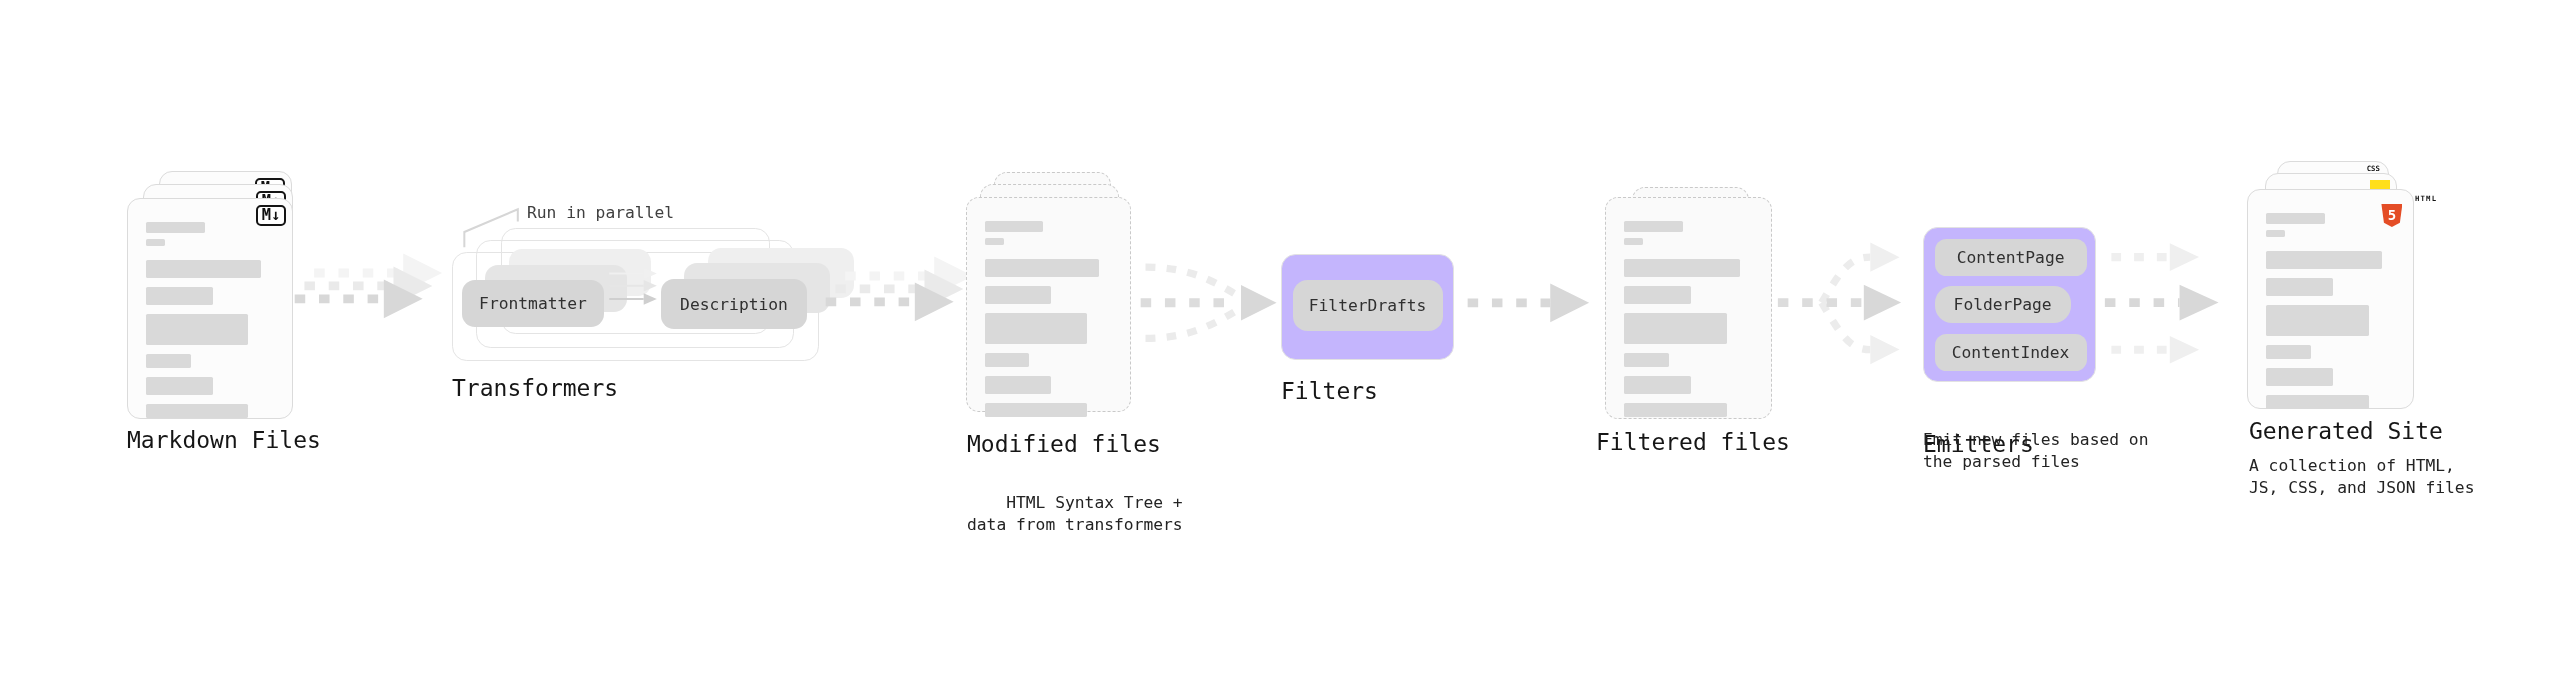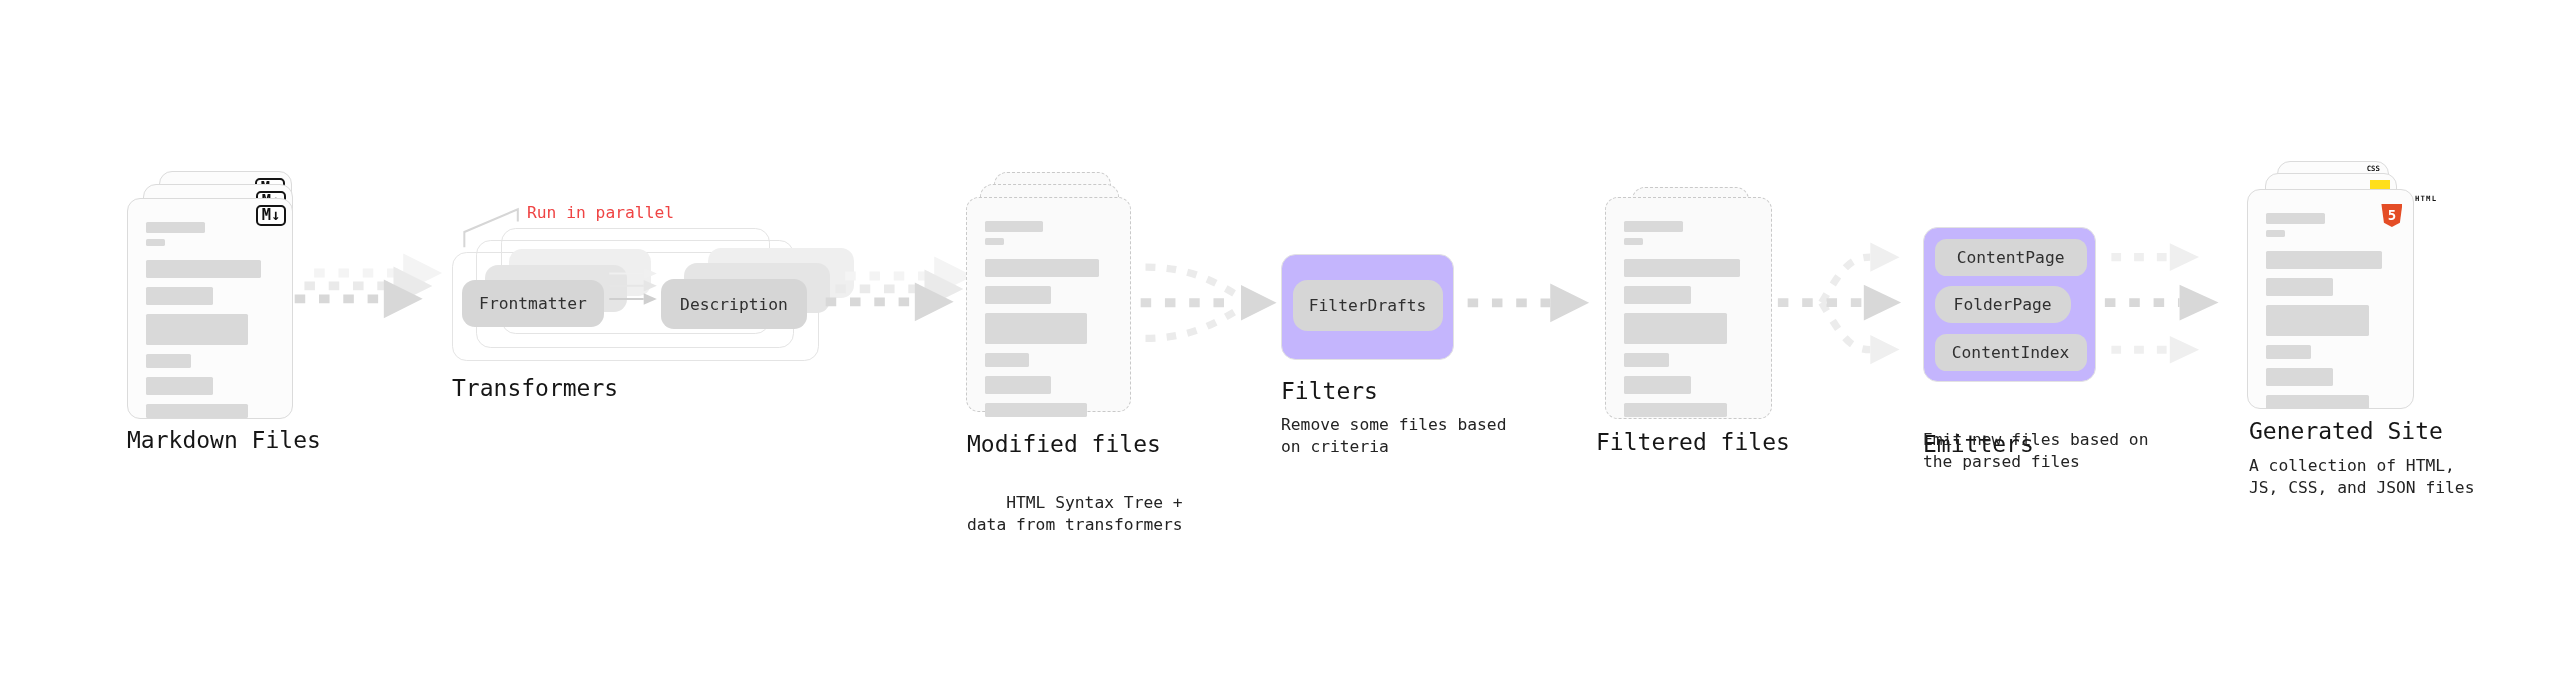--- a/index.html
+++ b/index.html
@@ -9,21 +9,21 @@
   
   .doc-card{position:absolute;background:#fcfcfc;border:1.6px solid #dbdbdb;border-radius:13px;box-sizing:border-box;}
   .doc-card.dashed{border:1.6px dashed #c9c9c9;background:#fafafa;}
   .bars{position:absolute;left:18px;top:23px;right:18px;}
   .bar{background:#d9d9d9;border-radius:1.6px;}
   
   .stage-label{position:absolute;font-size:23px;color:#161616;white-space:pre;}
   .stage-sub{position:absolute;font-size:16.3px;line-height:22px;color:#232323;white-space:pre-line;}
   .note-line{font-size:16.3px;line-height:22px;color:#232323;white-space:pre;}
   .note-bullet{padding-left:11.4px;}
-  .callout-label{position:absolute;font-size:16.3px;color:#ef4444;white-space:pre;}
+  .callout-label{position:absolute;font-size:16.3px;color:#404040;white-space:pre;}
   
   .pill{position:absolute;background:#d6d6d6;border-radius:13px;display:flex;align-items:center;
         justify-content:center;font-size:16.3px;color:#303030;box-sizing:border-box;}
   .pill.ghost1{background:#e5e5e5;}
   .pill.ghost2{background:#efefef;}
   .tbox{position:absolute;border:1.6px solid #e4e4e4;border-radius:14.6px;background:transparent;box-sizing:border-box;}
   .wbox{position:absolute;border:1.6px solid #e2e2e2;border-radius:14.6px;background:#c4b5fd;box-sizing:border-box;}
   
   .md-badge{position:absolute;border:2.4px solid #141414;border-radius:4.9px;background:#fff;
             font-weight:bold;font-size:15.4px;line-height:17px;padding:0 3.3px;color:#111;}
@@ -154,22 +154,20 @@
     <path d="M14,10 C70,10 100,28 136,50" fill="none" stroke="#ebebeb" stroke-width="9" stroke-dasharray="12 14"></path>
     <path d="M14,98 C70,98 100,80 136,58" fill="none" stroke="#ebebeb" stroke-width="9" stroke-dasharray="12 14"></path>
     <line x1="8" y1="54" x2="128" y2="54" stroke="#dcdcdc" stroke-width="11" stroke-dasharray="13 17"></line>
     <polygon points="132,32 176,54 132,76" fill="#d8d8d8"></polygon>
   </svg>
 
   <div class="wbox" style="left:1281px;top:254px;width:173px;height:106px;">
     <div class="pill" style="left:10.6px;top:25px;width:150px;height:51px;border-radius:14.6px;">FilterDrafts</div>
   </div>
   <div class="stage-label" style="left:1281px;top:378px;">Filters</div>
-  <div class="stage-sub" style="left:1281px;top:414px;">Remove some files based
-on criteria</div>
 
   <svg style="left:1461px;top:251px;" width="138" height="81" viewBox="0 0 170 100">
     <line x1="8" y1="64" x2="110" y2="64" stroke="#d8d8d8" stroke-width="11" stroke-dasharray="13 17"></line>
     <polygon points="110,40 158,64 110,88" fill="#d8d8d8"></polygon>
   </svg>
 
   <div>
     <div class="doc-card dashed" style="left:1632px;top:187px;width:117px;height:216px;"></div>
     <div class="doc-card dashed" style="left:1605px;top:197px;width:167px;height:222px;">
       <div class="bars">

